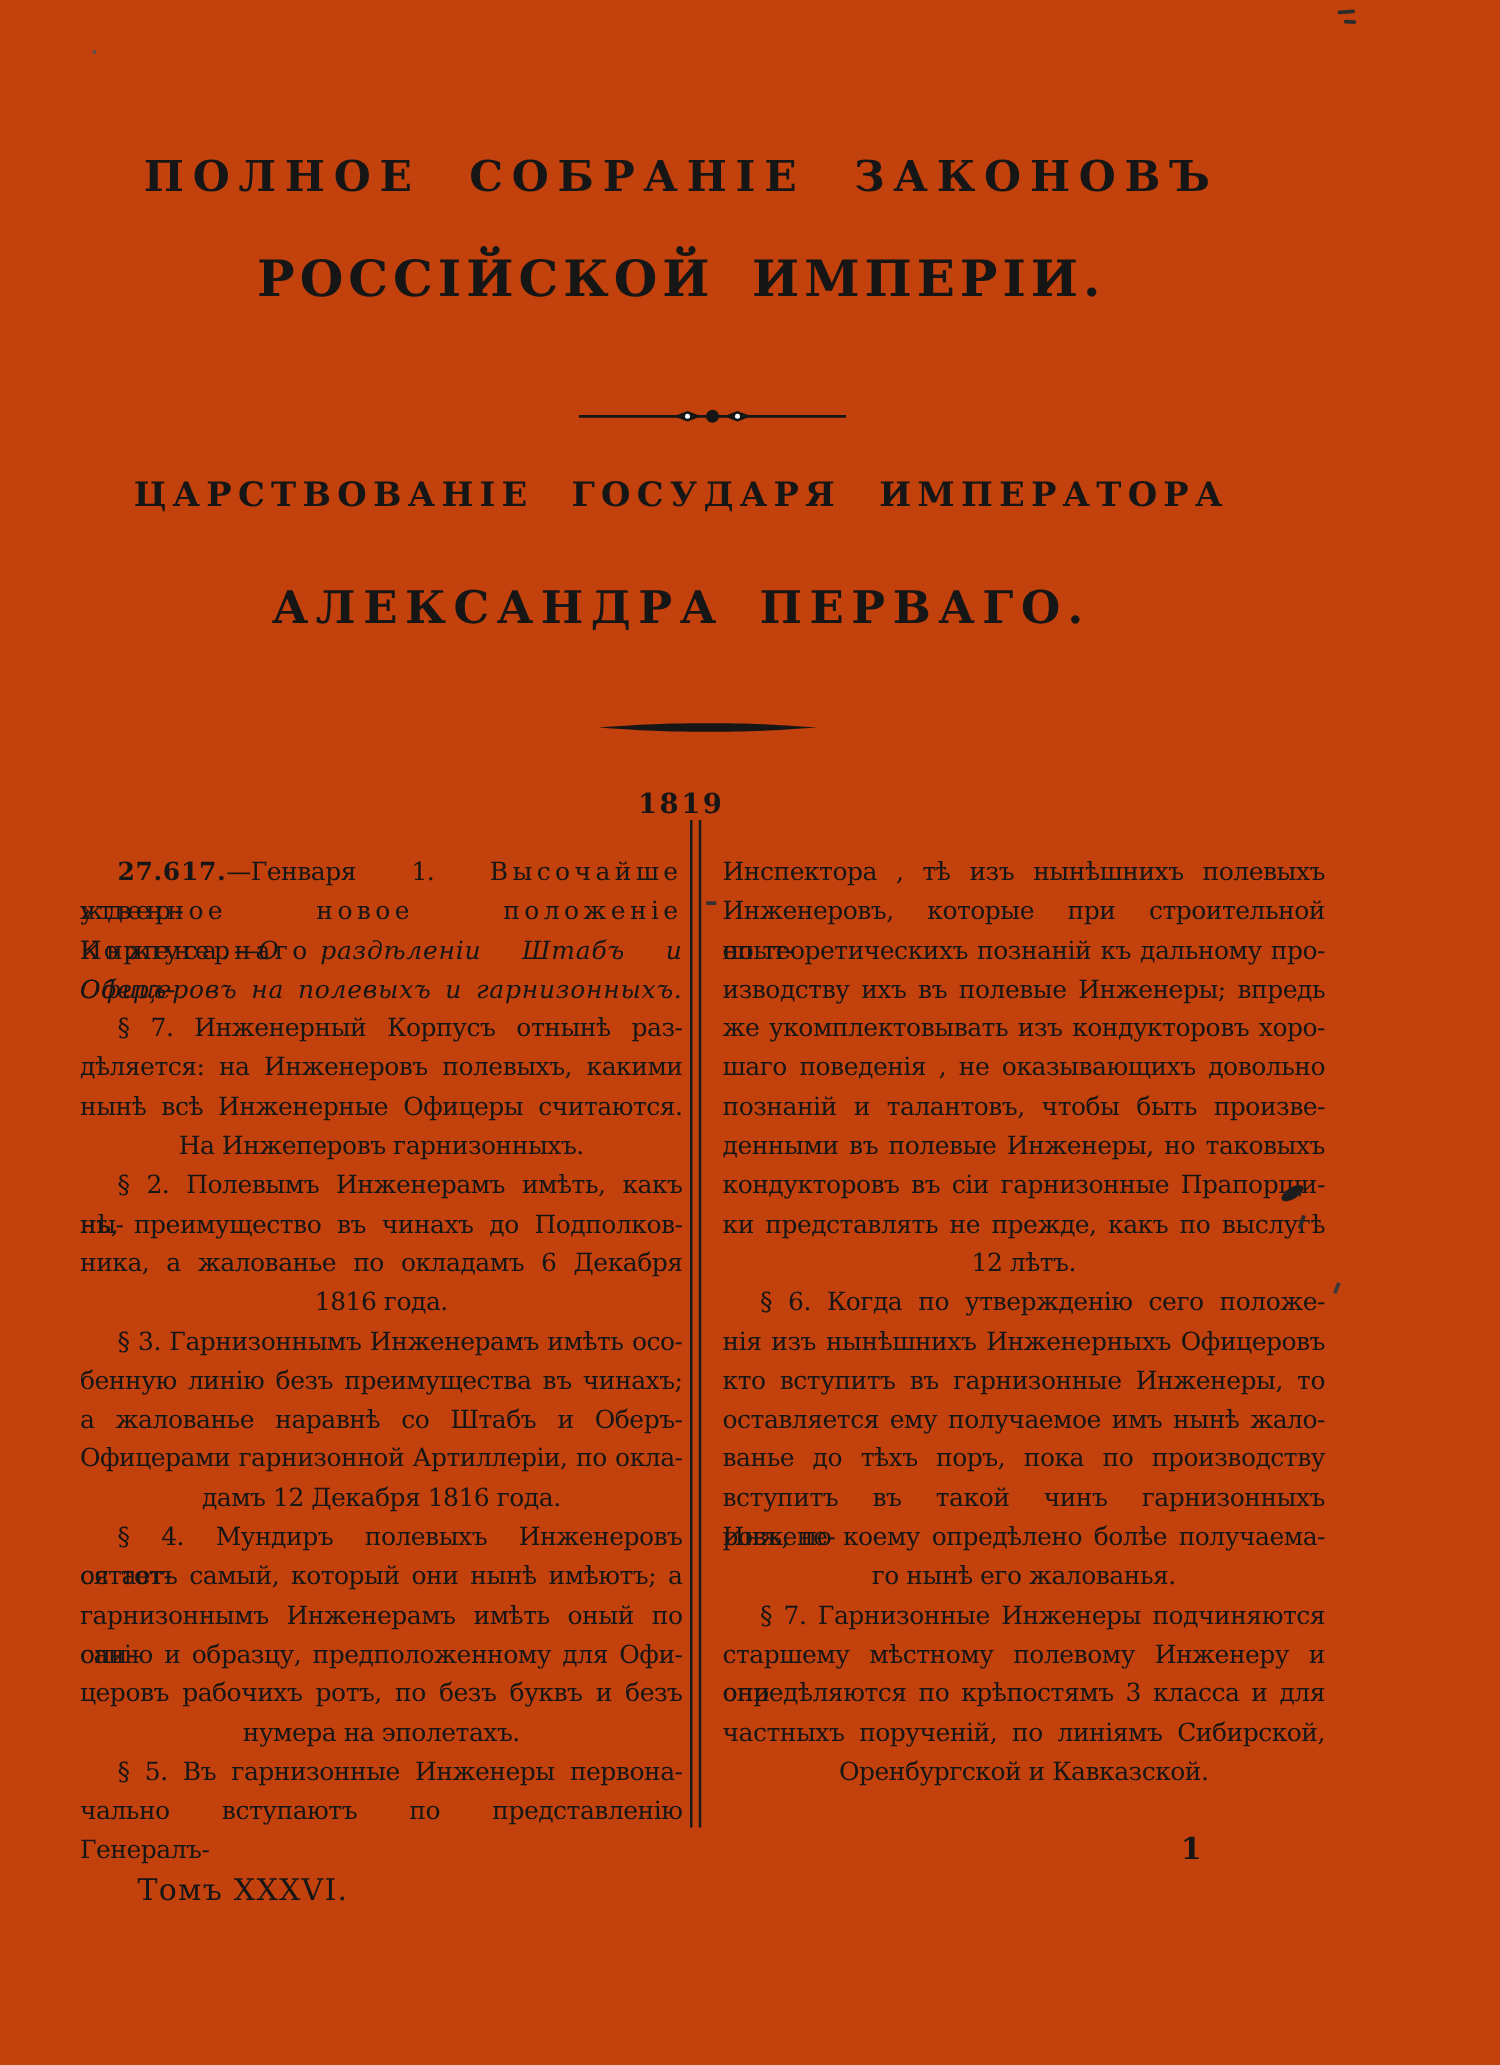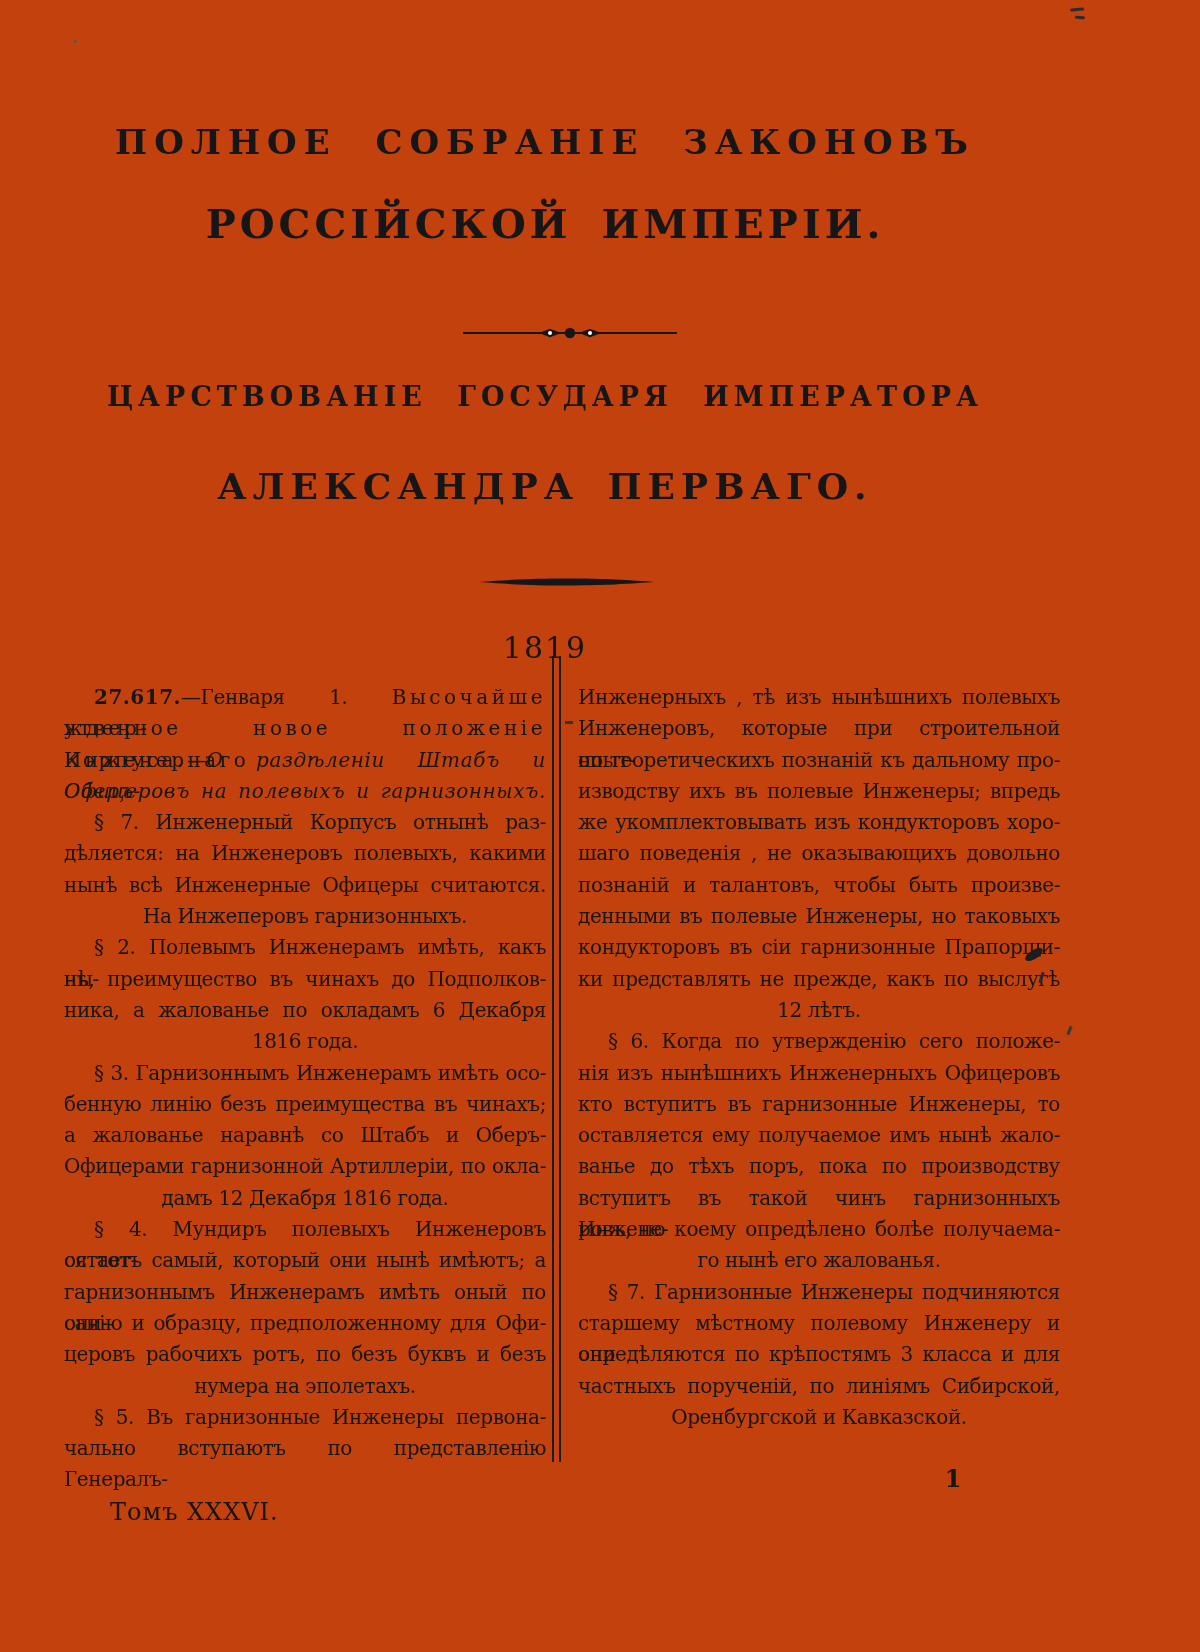--- a/index.html
+++ b/index.html
@@ -9,21 +9,21 @@
     font-family:"DejaVu Serif","Liberation Serif",serif;
     overflow:hidden;
   }
   .abs{position:absolute;}
   
   .hdr{left:0;width:1090px;text-align:center;white-space:nowrap;font-weight:700;}
   .title1{top:122px;font-size:34px;letter-spacing:7px;word-spacing:20px;}
   .title2{top:200px;font-size:40px;letter-spacing:4px;word-spacing:12px;}
   .subtitle1{top:381px;font-size:27px;letter-spacing:5px;word-spacing:16px;}
   .subtitle2{top:465px;font-size:36px;letter-spacing:6px;word-spacing:10px;}
-  .year{top:630px;font-size:30px;font-weight:400;letter-spacing:2px;}
+  .year{top:630px;font-size:22px;font-weight:700;letter-spacing:2px;}
   .orn{top:326px;left:463px;}
   .swell{top:578px;left:479px;}
   
   .col{
     width:482px; top:682px;
     font-size:20px; line-height:31.3px; letter-spacing:-0.4px;
   }
   .col-left{left:64px;}
   .col-right{left:578px;}
   .ln{height:31.3px;text-align:center;}
@@ -100,21 +100,21 @@
       <div class="ln ind jst"><span class="seg-n">§ 4. Мундиръ полевыхъ Инженеровъ остает-</span></div>
       <div class="ln jst"><span class="seg-n">ся тотъ самый, который они нынѣ имѣютъ; а</span></div>
       <div class="ln jst"><span class="seg-n">гарнизоннымъ Инженерамъ имѣть оный по опи-</span></div>
       <div class="ln jst"><span class="seg-n">санію и образцу, предположенному для Офи-</span></div>
       <div class="ln jst"><span class="seg-n">церовъ рабочихъ ротъ, по безъ буквъ и безъ</span></div>
       <div class="ln"><span class="seg-n">нумера на эполетахъ.</span></div>
       <div class="ln ind jst"><span class="seg-n">§ 5. Въ гарнизонные Инженеры первона-</span></div>
       <div class="ln jst"><span class="seg-n">чально вступаютъ по представленію Генералъ-</span></div>
     </div>
   <div class="abs col col-right">
-      <div class="ln jst"><span class="seg-n">Инженерныхъ , тѣ изъ нынѣшнихъ полевыхъ</span></div>
+      <div class="ln jst"><span class="seg-n">Инспектора , тѣ изъ нынѣшнихъ полевыхъ</span></div>
       <div class="ln jst"><span class="seg-n">Инженеровъ, которые при строительной опыт-</span></div>
       <div class="ln jst"><span class="seg-n">но теоретическихъ познаній къ дальному про-</span></div>
       <div class="ln jst"><span class="seg-n">изводству ихъ въ полевые Инженеры; впредь</span></div>
       <div class="ln jst"><span class="seg-n">же укомплектовывать изъ кондукторовъ хоро-</span></div>
       <div class="ln jst"><span class="seg-n">шаго поведенія , не оказывающихъ довольно</span></div>
       <div class="ln jst"><span class="seg-n">познаній и талантовъ, чтобы быть произве-</span></div>
       <div class="ln jst"><span class="seg-n">денными въ полевые Инженеры, но таковыхъ</span></div>
       <div class="ln jst"><span class="seg-n">кондукторовъ въ сіи гарнизонные Прапорщи-</span></div>
       <div class="ln jst"><span class="seg-n">ки представлять не прежде, какъ по выслугѣ</span></div>
       <div class="ln"><span class="seg-n">12 лѣтъ.</span></div>

